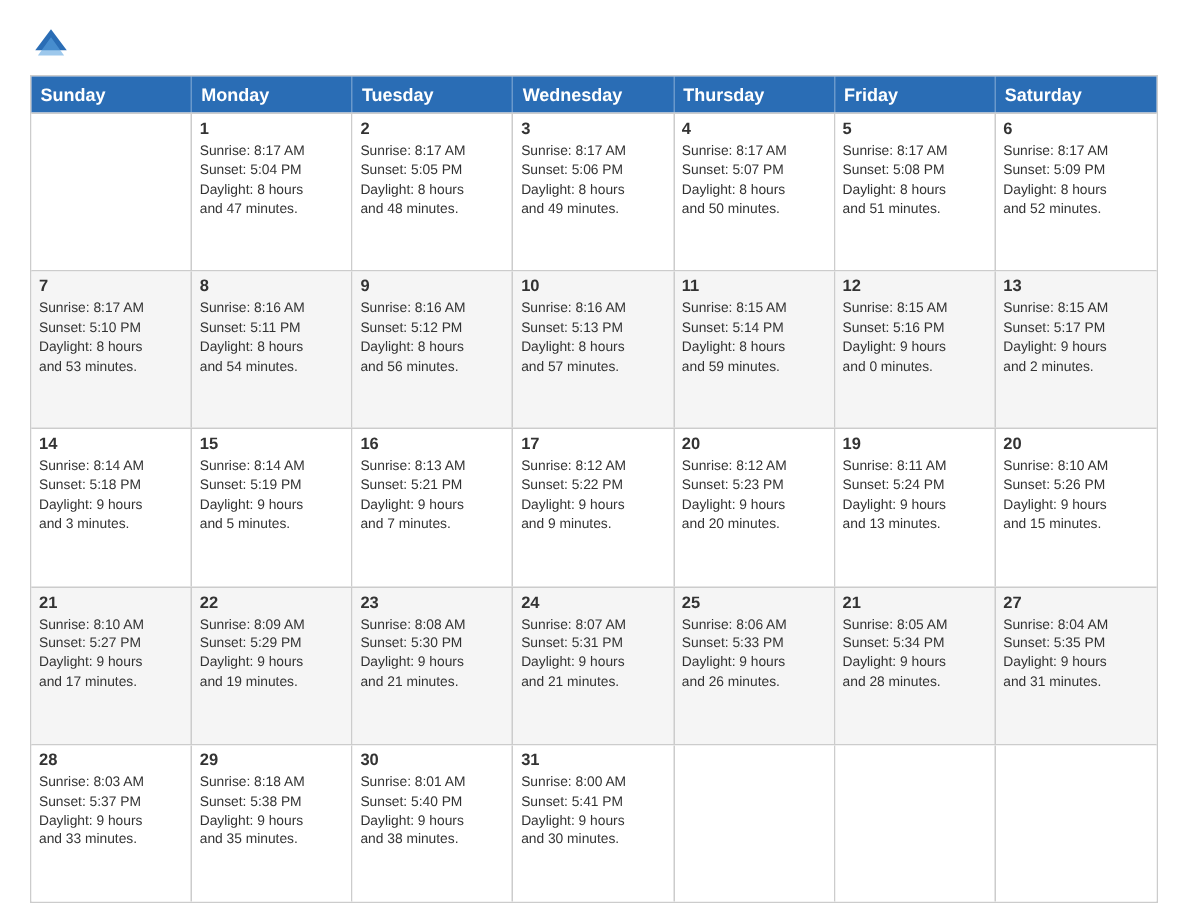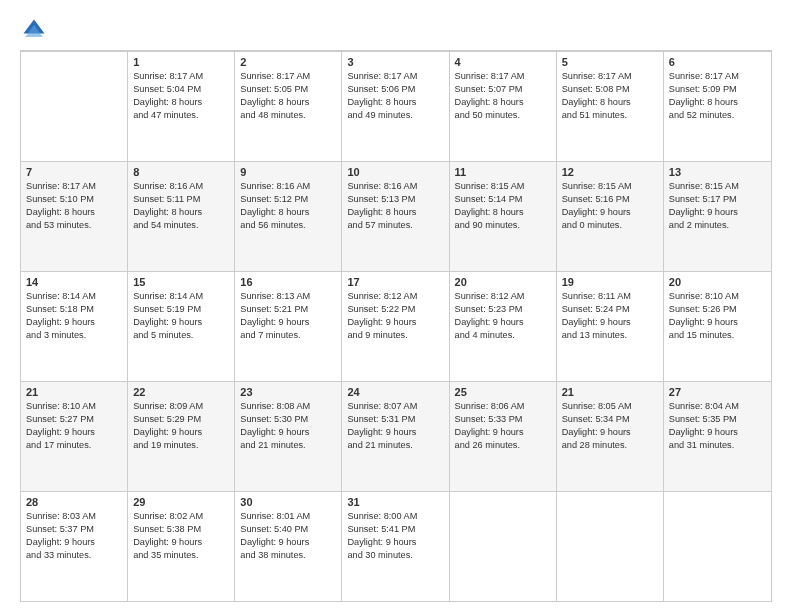--- a/index.html
+++ b/index.html
@@ -131,20 +131,29 @@
         <span class="logo-blue"></span>
       </div>
     </div>
     <div class="title-block">
       <div class="month-title"></div>
       <div class="subtitle"></div>
     </div>
   </div>
 
   <div class="calendar">
+    <div class="cal-header-row">
+    <div class="cal-header-cell">Sunday</div>
+        <div class="cal-header-cell">Monday</div>
+        <div class="cal-header-cell">Tuesday</div>
+        <div class="cal-header-cell">Wednesday</div>
+        <div class="cal-header-cell">Thursday</div>
+        <div class="cal-header-cell">Friday</div>
+        <div class="cal-header-cell">Saturday</div>
+      </div>
     <div class="cal-body">
     <div class="cal-row">
           <div class="cal-cell"></div>
           <div class="cal-cell">
             <span class="day-num">1</span>
             <span class="cell-line">Sunrise: 8:17 AM</span>
             <span class="cell-line">Sunset: 5:04 PM</span>
             <span class="cell-line">Daylight: 8 hours</span>
             <span class="cell-line">and 47 minutes.</span>
           </div>
@@ -211,21 +220,21 @@
             <span class="cell-line">Sunrise: 8:16 AM</span>
             <span class="cell-line">Sunset: 5:13 PM</span>
             <span class="cell-line">Daylight: 8 hours</span>
             <span class="cell-line">and 57 minutes.</span>
           </div>
           <div class="cal-cell alt-row">
             <span class="day-num">11</span>
             <span class="cell-line">Sunrise: 8:15 AM</span>
             <span class="cell-line">Sunset: 5:14 PM</span>
             <span class="cell-line">Daylight: 8 hours</span>
-            <span class="cell-line">and 90 minutes.</span>
+            <span class="cell-line">and 59 minutes.</span>
           </div>
           <div class="cal-cell alt-row">
             <span class="day-num">12</span>
             <span class="cell-line">Sunrise: 8:15 AM</span>
             <span class="cell-line">Sunset: 5:16 PM</span>
             <span class="cell-line">Daylight: 9 hours</span>
             <span class="cell-line">and 0 minutes.</span>
           </div>
           <div class="cal-cell alt-row">
             <span class="day-num">13</span>
@@ -262,21 +271,21 @@
             <span class="cell-line">Sunrise: 8:12 AM</span>
             <span class="cell-line">Sunset: 5:22 PM</span>
             <span class="cell-line">Daylight: 9 hours</span>
             <span class="cell-line">and 9 minutes.</span>
           </div>
           <div class="cal-cell">
             <span class="day-num">20</span>
             <span class="cell-line">Sunrise: 8:12 AM</span>
             <span class="cell-line">Sunset: 5:23 PM</span>
             <span class="cell-line">Daylight: 9 hours</span>
-            <span class="cell-line">and 4 minutes.</span>
+            <span class="cell-line">and 20 minutes.</span>
           </div>
           <div class="cal-cell">
             <span class="day-num">19</span>
             <span class="cell-line">Sunrise: 8:11 AM</span>
             <span class="cell-line">Sunset: 5:24 PM</span>
             <span class="cell-line">Daylight: 9 hours</span>
             <span class="cell-line">and 13 minutes.</span>
           </div>
           <div class="cal-cell">
             <span class="day-num">20</span>
@@ -340,21 +349,21 @@
         <div class="cal-row">
           <div class="cal-cell">
             <span class="day-num">28</span>
             <span class="cell-line">Sunrise: 8:03 AM</span>
             <span class="cell-line">Sunset: 5:37 PM</span>
             <span class="cell-line">Daylight: 9 hours</span>
             <span class="cell-line">and 33 minutes.</span>
           </div>
           <div class="cal-cell">
             <span class="day-num">29</span>
-            <span class="cell-line">Sunrise: 8:02 AM</span>
+            <span class="cell-line">Sunrise: 8:18 AM</span>
             <span class="cell-line">Sunset: 5:38 PM</span>
             <span class="cell-line">Daylight: 9 hours</span>
             <span class="cell-line">and 35 minutes.</span>
           </div>
           <div class="cal-cell">
             <span class="day-num">30</span>
             <span class="cell-line">Sunrise: 8:01 AM</span>
             <span class="cell-line">Sunset: 5:40 PM</span>
             <span class="cell-line">Daylight: 9 hours</span>
             <span class="cell-line">and 38 minutes.</span>

